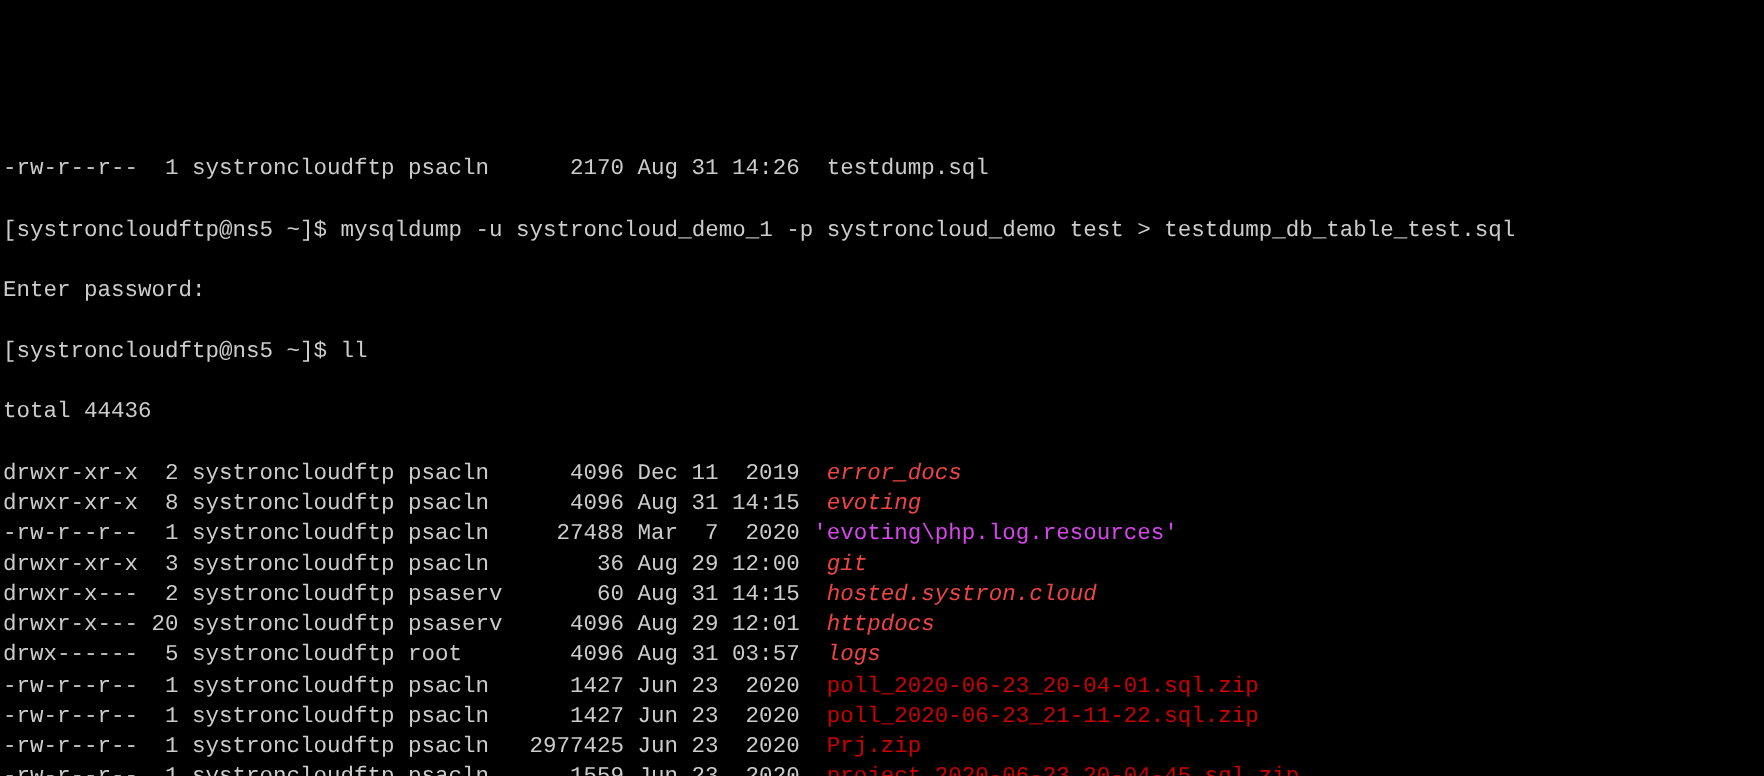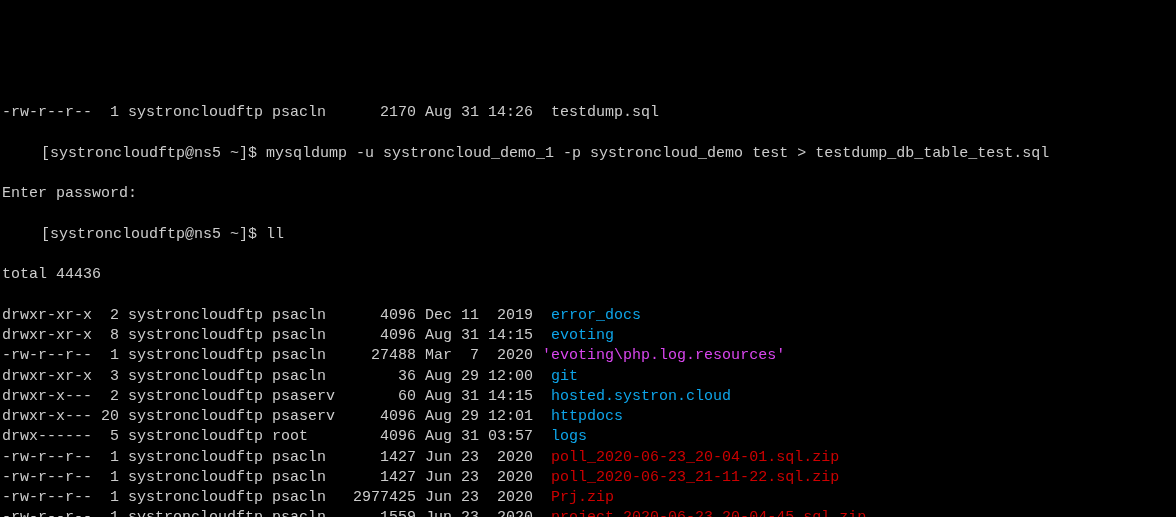--- a/index.html
+++ b/index.html
@@ -16,31 +16,31 @@
       padding: 2px;
       white-space: pre;
     }
     .terminal {
       width: 1176px;
     }
     .line {
       display: block;
     }
     .dir-color {
-      color: #0ea5e9;
+      color: #ef4444;
+      font-style: italic;
     }
     .zip-color {
       color: #cd0000;
     }
     .quoted-color {
       color: #d946ef;
     }
     .prompt {
       color: #cccccc;
-      margin-left: 39px;
     }
   </style>
 </head>
 <body>
 
 
 
 <div class="terminal">
 <span class="line">-rw-r--r--  1 systroncloudftp psacln      2170 Aug 31 14:26  testdump.sql</span>
 <span class="line"><span class="prompt">[systroncloudftp@ns5 ~]$ </span><span>mysqldump -u systroncloud_demo_1 -p systroncloud_demo test &gt; testdump_db_table_test.sql</span></span>

